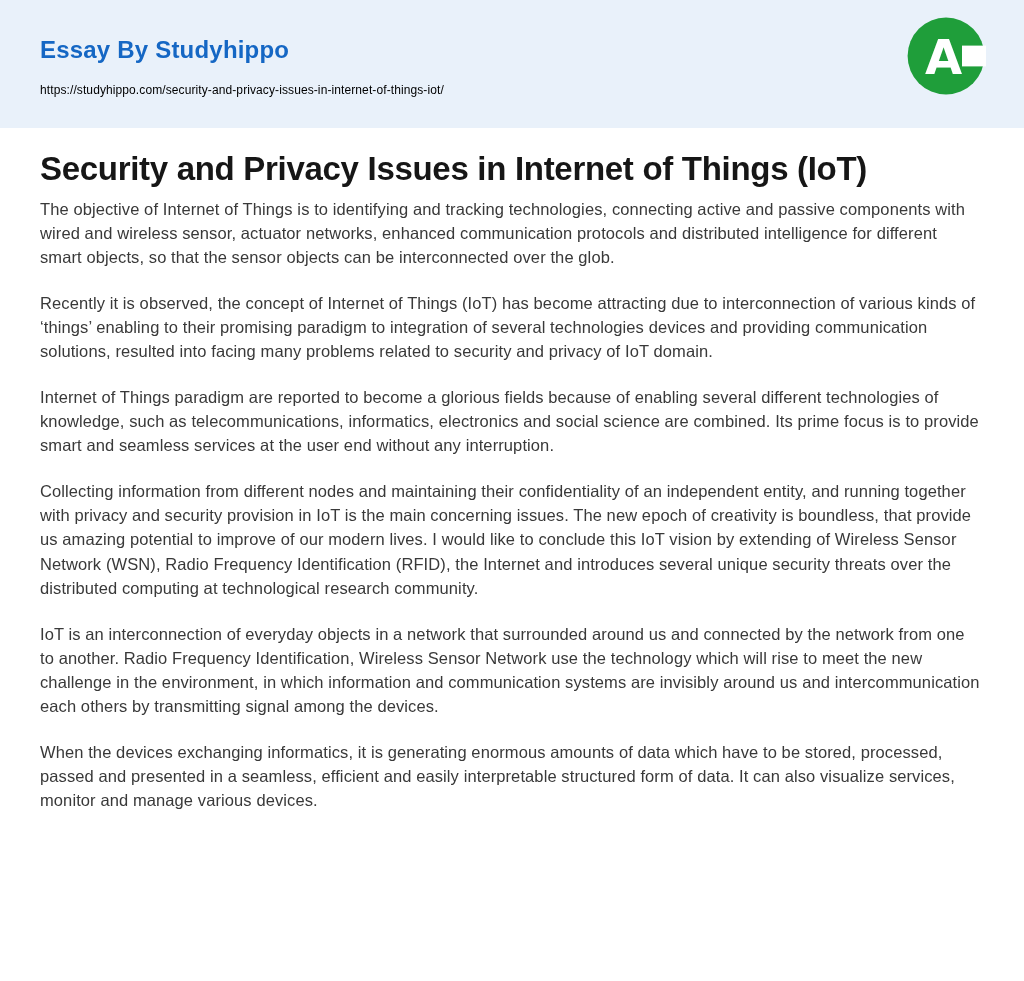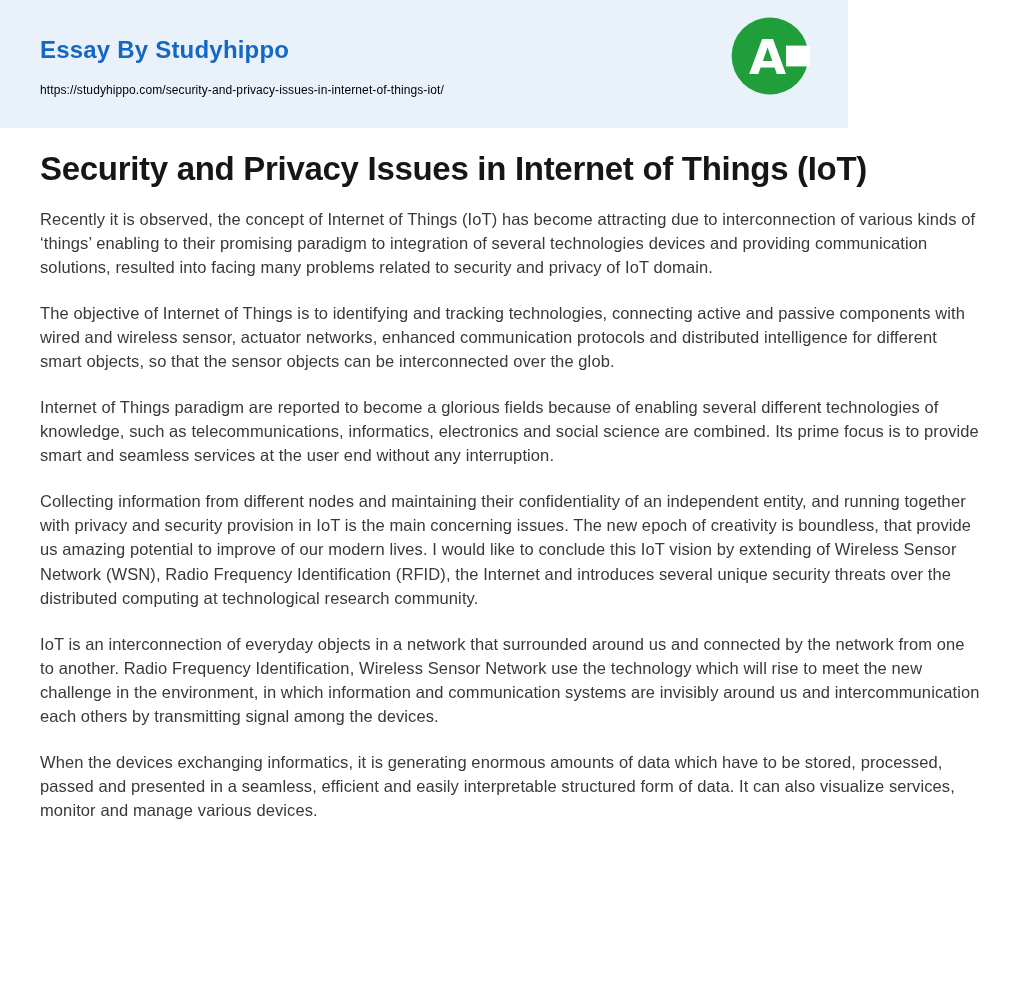--- a/index.html
+++ b/index.html
@@ -6,21 +6,21 @@
   html, body { width: 1024px; background: #ffffff; }
   body {
     min-height: 981px;
     font-family: "Liberation Sans", "DejaVu Sans", sans-serif;
     -webkit-font-smoothing: antialiased;
   }
 
   
   .site-header {
     position: relative;
-    width: 848px;
+    width: 1024px;
     height: 128px;
     background: #e9f1fa;
     padding: 38px 40px 0 40px;
   }
   .site-title {
     color: #1567c4;
     font-size: 24px;
     font-weight: 700;
     letter-spacing: 0.2px;
     line-height: 1;
@@ -46,21 +46,21 @@
   .content {
     padding: 22px 42px 40px 40px;
   }
   .article-title {
     max-width: 946px;
     font-size: 33px;
     line-height: 1.17;
     font-weight: 700;
     color: #161616;
     letter-spacing: -0.3px;
-    margin-bottom: 18px;
+    margin-bottom: 8px;
   }
   .content p {
     max-width: 948px;
     font-size: 16.5px;
     line-height: 1.46;
     color: #393939;
     letter-spacing: 0.1px;
     margin-bottom: 22px;
   }
 </style>
@@ -79,19 +79,19 @@
       <rect x="70" y="37" width="30" height="26" fill="#ffffff"></rect>
       <circle cx="50" cy="50" r="48" fill="none" stroke="none"></circle>
       <text x="47" y="72" text-anchor="middle" font-family="DejaVu Sans, sans-serif" font-size="60" font-weight="bold" fill="#ffffff">A</text>
     </svg>
   </div>
 </header>
 
 <main class="content">
   <h1 class="article-title">Security and Privacy Issues in Internet of Things (IoT)</h1>
 
+  <p>The objective of Internet of Things is to identifying and tracking technologies, connecting active and passive components with wired and wireless sensor, actuator networks, enhanced communication protocols and distributed intelligence for different smart objects, so that the sensor objects can be interconnected over the glob.</p>
   <p>Recently it is observed, the concept of Internet of Things (IoT) has become attracting due to interconnection of various kinds of ‘things’ enabling to their promising paradigm to integration of several technologies devices and providing communication solutions, resulted into facing many problems related to security and privacy of IoT domain.</p>
-  <p>The objective of Internet of Things is to identifying and tracking technologies, connecting active and passive components with wired and wireless sensor, actuator networks, enhanced communication protocols and distributed intelligence for different smart objects, so that the sensor objects can be interconnected over the glob.</p>
   <p>Internet of Things paradigm are reported to become a glorious fields because of enabling several different technologies of knowledge, such as telecommunications, informatics, electronics and social science are combined. Its prime focus is to provide smart and seamless services at the user end without any interruption.</p>
   <p>Collecting information from different nodes and maintaining their confidentiality of an independent entity, and running together with privacy and security provision in IoT is the main concerning issues. The new epoch of creativity is boundless, that provide us amazing potential to improve of our modern lives. I would like to conclude this IoT vision by extending of Wireless Sensor Network (WSN), Radio Frequency Identification (RFID), the Internet and introduces several unique security threats over the distributed computing at technological research community.</p>
   <p>IoT is an interconnection of everyday objects in a network that surrounded around us and connected by the network from one to another. Radio Frequency Identification, Wireless Sensor Network use the technology which will rise to meet the new challenge in the environment, in which information and communication systems are invisibly around us and intercommunication each others by transmitting signal among the devices.</p>
   <p>When the devices exchanging informatics, it is generating enormous amounts of data which have to be stored, processed, passed and presented in a seamless, efficient and easily interpretable structured form of data. It can also visualize services, monitor and manage various devices.</p>
 </main>
 
 </body></html>

